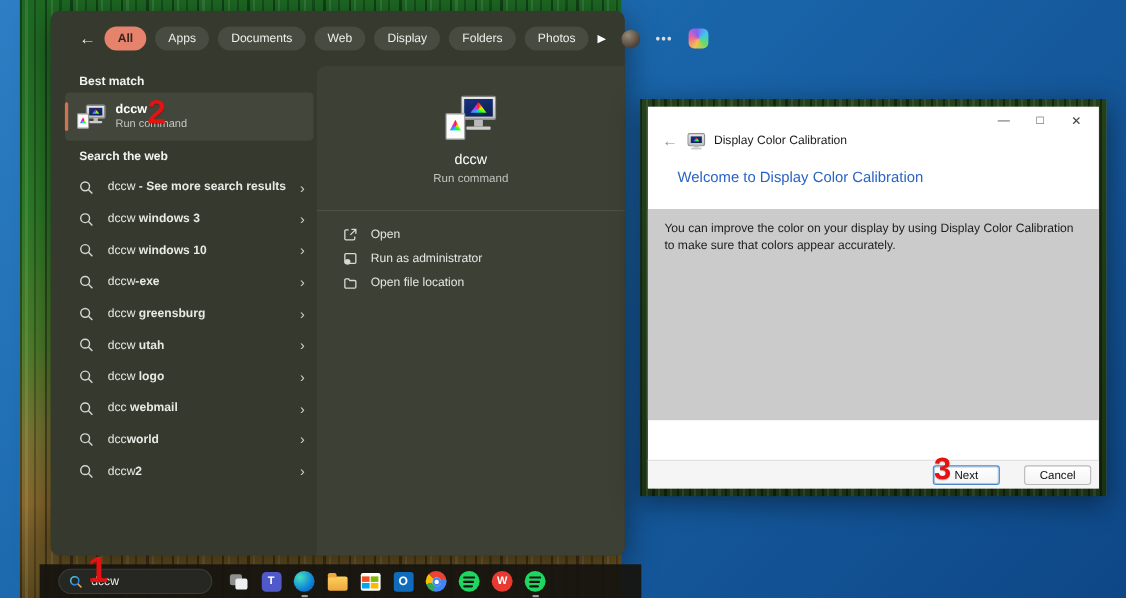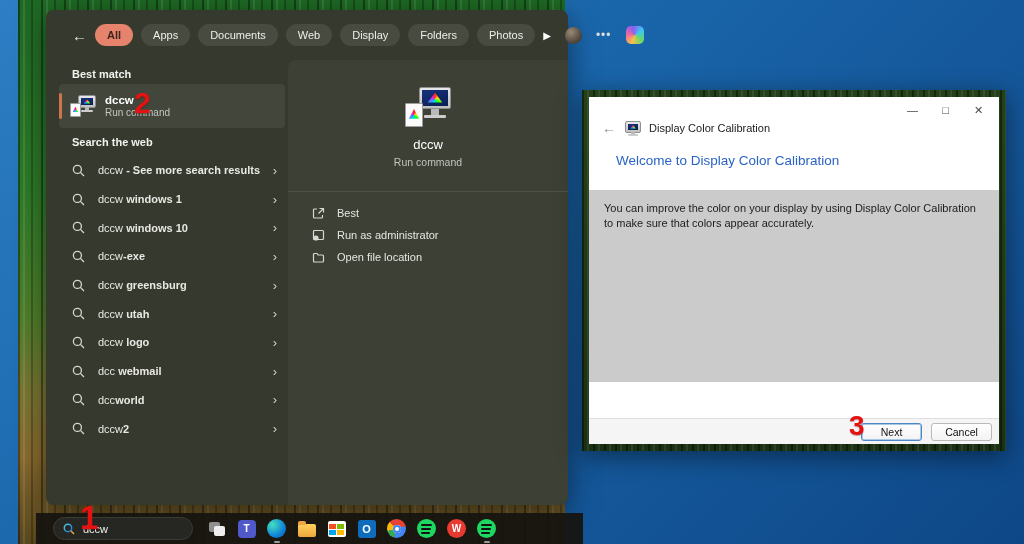--- a/index.html
+++ b/index.html
@@ -128,21 +128,21 @@
   .dlg-head { position:absolute; left:13px; top:23px; display:flex; align-items:center; gap:8px; }
   .dlg-back { color:#8a8a8a; font-size:14px; }
   .dlg-ico { width:17px; height:14px; position:relative; }
   .dlg-ico .mon { width:16px; height:12px; }
   .dlg-ico .mon .stand{ height:2px; bottom:-2px; width:4px; } .dlg-ico .mon .base{ height:1.5px; bottom:-3.5px; width:10px; }
   .dlg-title { font-size:11px; color:#1b1b1b; }
   .dlg-heading { position:absolute; left:27px; top:56px; font-size:13.5px; color:#2a63c6; }
   .dlg-body { position:absolute; left:0; top:93px; width:100%; height:192px; background:#cbcbcb; padding:11px 15px; color:#1c1c1c; font-size:11px; line-height:1.4; text-align:left; }
   .dlg-body p + p { margin-top:15px; }
   .dlg-link { display:inline-block; margin-top:15px; color:#2b62c9; text-decoration:underline; font-size:11px; }
-  .dlg-bar { position:absolute; left:0; bottom:0; width:100%; height:26px; background:#f5f5f5; border-top:1px solid #dfdfdf; display:flex; align-items:center; justify-content:flex-end; gap:9px; padding-right:7px; }
+  .dlg-bar { position:absolute; left:0; bottom:0; width:100%; height:26px; background:#f5f5f5; border-top:1px solid #dfdfdf; display:flex; align-items:center; justify-content:flex-end; gap:22px; padding-right:7px; }
   .btn { width:61px; height:18px; font-size:10.5px; display:flex; align-items:center; justify-content:center; background:linear-gradient(180deg,#ffffff,#f3f3f3); border:1px solid #b9b9b9; border-radius:3px; color:#111; }
   .btn.default { border:1px solid #4e86c8; box-shadow:0 0 0 1px #a8c8ea inset; }
 
   
   .anno { position:absolute; color:#e51212; font-weight:bold; font-family:"Liberation Sans", sans-serif; text-shadow:0 1px 1px rgba(80,0,0,.35); z-index:10; }
   .a1 { left:80px; top:499px; font-size:33px; }
   .a2 { left:134px; top:86px; font-size:30px; }
   .a3 { left:849px; top:410px; font-size:28px; }
 
   svg.glyph { display:block; }
@@ -206,21 +206,21 @@
         <span class="stext"><span>dccw </span><span class="b">- See more search results</span></span>
         <span class="chev">›</span>
       </div>
       <div class="srow">
         <span class="mag">
             <svg class="glyph" width="13" height="13" viewBox="0 0 13 13">
               <circle cx="5.4" cy="5.4" r="4" fill="none" stroke="#d6d6d1" stroke-width="1.3"></circle>
               <line x1="8.4" y1="8.4" x2="12" y2="12" stroke="#d6d6d1" stroke-width="1.3"></line>
             </svg>
           </span>
-        <span class="stext"><span>dccw </span><span class="b">windows 1</span></span>
+        <span class="stext"><span>dccw </span><span class="b">windows 3</span></span>
         <span class="chev">›</span>
       </div>
       <div class="srow">
         <span class="mag">
             <svg class="glyph" width="13" height="13" viewBox="0 0 13 13">
               <circle cx="5.4" cy="5.4" r="4" fill="none" stroke="#d6d6d1" stroke-width="1.3"></circle>
               <line x1="8.4" y1="8.4" x2="12" y2="12" stroke="#d6d6d1" stroke-width="1.3"></line>
             </svg>
           </span>
         <span class="stext"><span>dccw </span><span class="b">windows 10</span></span>
@@ -313,21 +313,21 @@
       </div>
       <div class="pv-title">dccw</div>
       <div class="pv-sub">Run command</div>
       <div class="pv-div"></div>
       <div class="pv-actions">
         <div class="pv-act">
           <svg class="glyph" width="13" height="13" viewBox="0 0 13 13">
               <path d="M5 2H2.5A1 1 0 0 0 1.5 3v7a1 1 0 0 0 1 1h7a1 1 0 0 0 1-1V8" fill="none" stroke="#d8d8d3" stroke-width="1.2"></path>
               <path d="M7.5 1.5H11.5V5.5M11.5 1.5L6.5 6.5" fill="none" stroke="#d8d8d3" stroke-width="1.2"></path>
             </svg>
-          <span class="lbl">Best</span>
+          <span class="lbl">Open</span>
         </div>
         <div class="pv-act">
           <svg class="glyph" width="13" height="13" viewBox="0 0 13 13">
               <rect x="1.5" y="1.5" width="10" height="9" rx="1" fill="none" stroke="#d8d8d3" stroke-width="1.2"></rect>
               <circle cx="4" cy="9" r="2.6" fill="#d8d8d3"></circle>
             </svg>
           <span class="lbl">Run as administrator</span>
         </div>
         <div class="pv-act">
           <svg class="glyph" width="13" height="13" viewBox="0 0 13 13">

